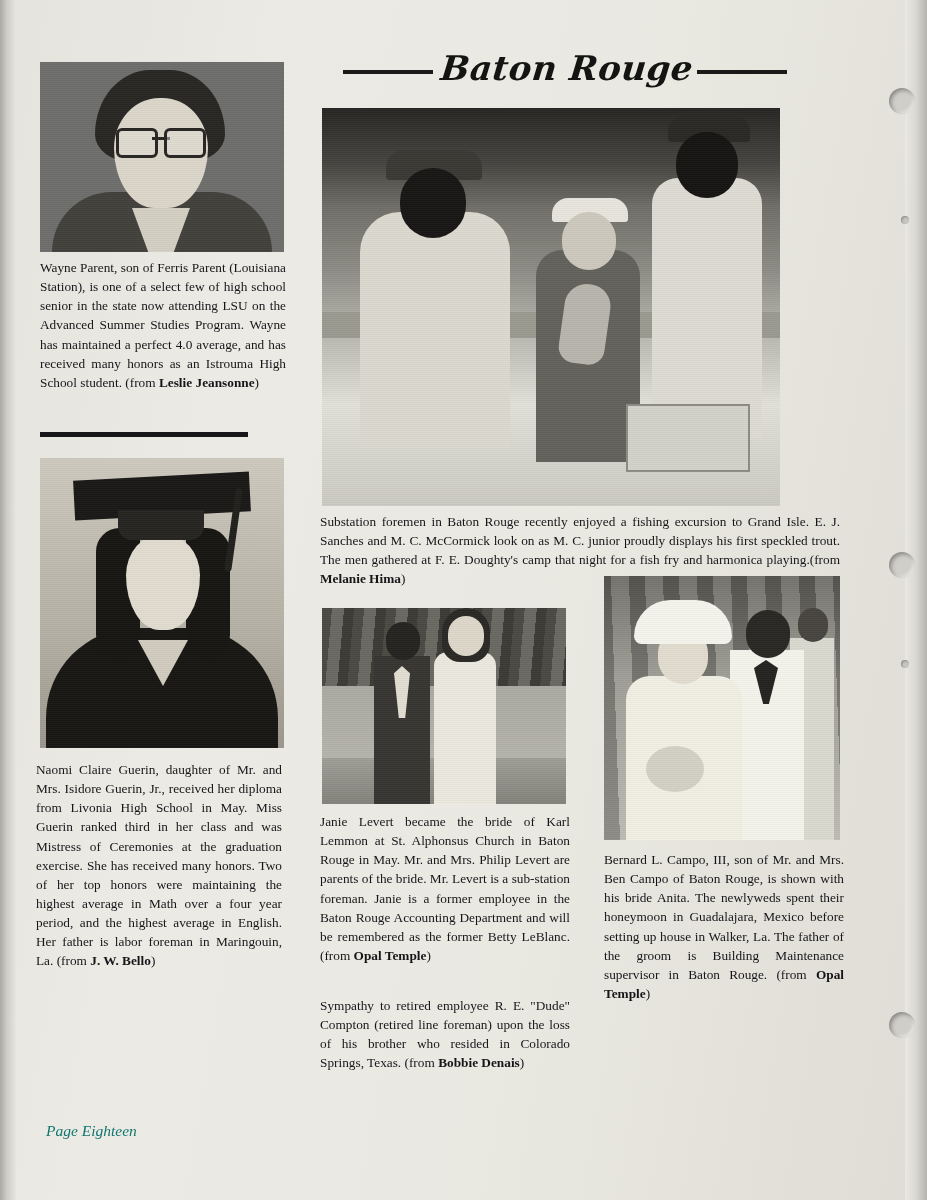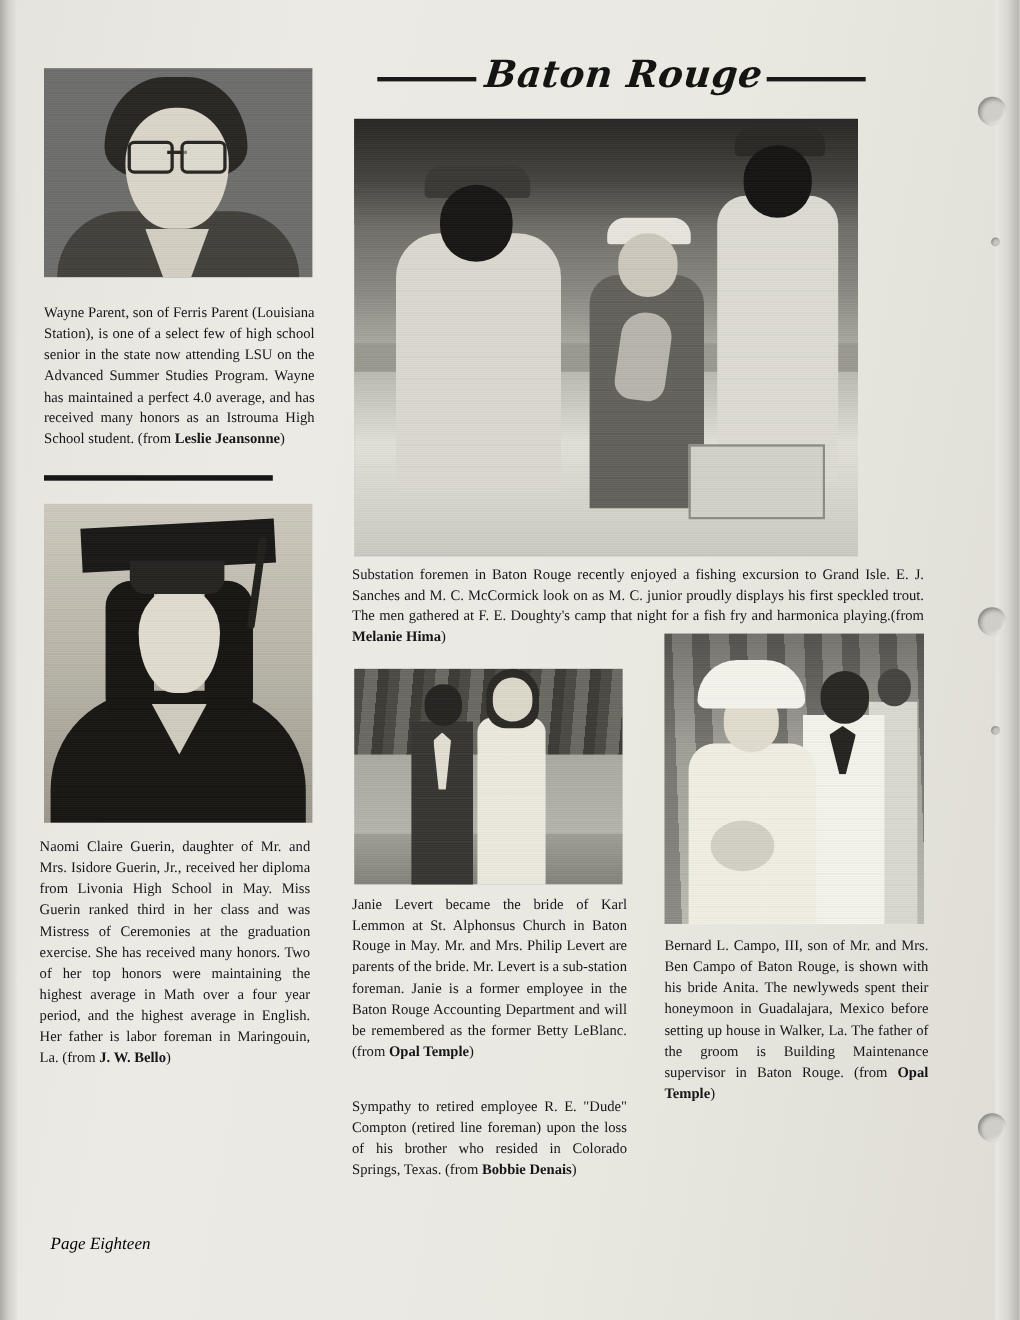--- a/index.html
+++ b/index.html
@@ -130,21 +130,21 @@
     background: #17171a;
   }
 
   .page-number {
     position: absolute;
     left: 46px;
     top: 1122px;
     font-family: "Liberation Serif", serif;
     font-style: italic;
     font-size: 15.5px;
-    color: #000000;
+    color: #0f766e;
     text-align: center;
   }
 
   
   #photo-wayne {
     left: 40px; top: 62px; width: 244px; height: 190px;
     background:
       radial-gradient(ellipse 70px 80px at 52% 46%, #e9e5dd 0%, #cfc9bd 38%, #8d8madd 39%, #6c6a64 62%, #4a4944 100%),
       linear-gradient(180deg, #d9d6cc 0%, #b9b5aa 45%, #8e8b82 100%);
   }
@@ -388,21 +388,21 @@
       <div class="hair"></div>
       <div class="face"></div>
       <div class="glasses">
         <span class="l"></span>
           <i></i>
           <span class="r"></span>
       </div>
       <div class="grain"></div>
     </div>
 
-    <div class="caption" style="left:40px; top:258px; width:246px;margin-top:16px;">
+    <div class="caption" style="left:40px; top:258px; width:246px;">
       <span>Wayne Parent, son of Ferris Parent (Louisiana Station), is one of a select few of high school senior in the state now attending LSU on the Advanced Summer Studies Program. Wayne has maintained a perfect 4.0 average, and has received many honors as an Istrouma High School student. (from </span><b>Leslie Jeansonne</b><span>)</span>
     </div>
 
     <div class="divider-bar" style="left:40px; top:432px; width:208px;"></div>
 
     <div class="photo" id="photo-naomi">
       <div class="gown"></div>
       <div class="hairL"></div>
       <div class="hairR"></div>
       <div class="face2"></div>

